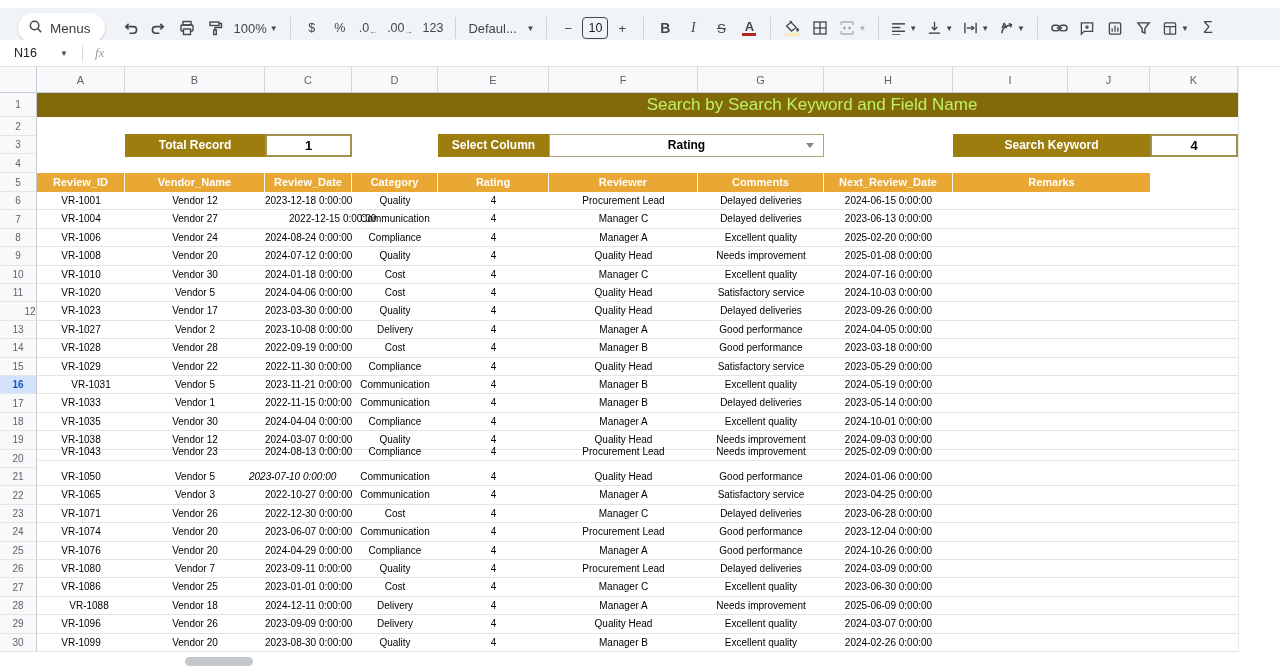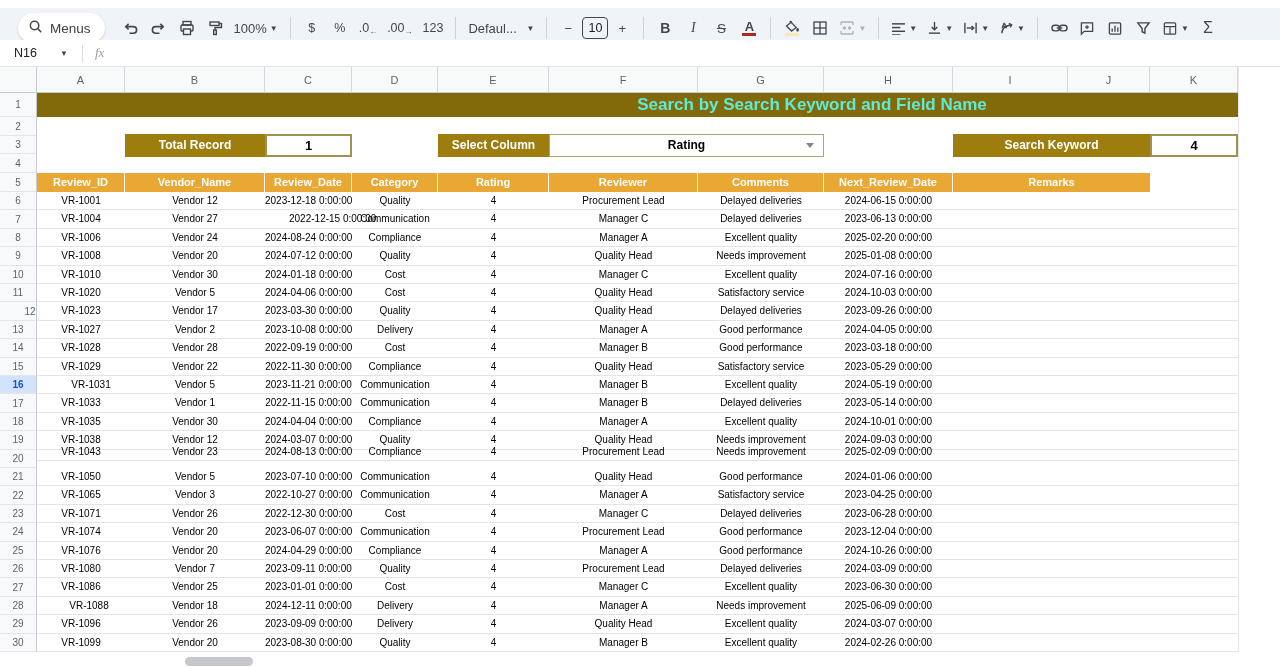--- a/index.html
+++ b/index.html
@@ -48,21 +48,21 @@
              font-size:11px; color:#5F6368; }
   .rowhdr-cell { position:absolute; left:0; width:37px; background:#F8F9FA;
                  border-right:1px solid #C7CBD1; border-bottom:1px solid #E3E5E8;
                  display:flex; align-items:center; justify-content:center; font-size:10px; color:#5F6368; }
   .rowhdr-cell.sel { background:#D3E3FD; color:#0B57D0; font-weight:bold; }
   .grid-right-edge { position:absolute; left:1238px; top:67px; width:1px; height:585px; background:#E6E8EA; }
 
   
   .titlebar { position:absolute; left:37px; top:93px; width:1201px; height:24px; background:var(--title-gold); }
   .titletext { position:absolute; left:312px; top:0; width:926px; height:24px; text-align:center;
-               line-height:24px; color:#5eead4; font-weight:bold; font-size:17px; }
+               line-height:24px; color:#bef264; font-weight:normal; font-size:17px; }
   .glabel { position:absolute; top:134px; height:23px; background:var(--label-gold); color:#fff;
             font-weight:bold; font-size:12px; text-align:center; line-height:23px; }
   .gvalue { position:absolute; top:134px; height:23px; background:#fff; border:2px solid #A09150;
             color:#000; font-weight:bold; font-size:13px; text-align:center; line-height:19px; }
   .dropdown { position:absolute; top:134px; height:23px; background:#fff; border:1px solid #AFA478;
               color:#000; font-weight:bold; font-size:12px; text-align:center; line-height:21px; }
   .dropdown .arrow { position:absolute; right:9px; top:8px; width:0; height:0;
                      border-left:4px solid transparent; border-right:4px solid transparent;
                      border-top:5px solid #80868B; }
   .thdr-cell { position:absolute; top:173px; height:19px; background:var(--hdr-gold); color:#fff;
@@ -489,21 +489,21 @@
       <div class="dcell" style="left: 228px; width: 87px; line-height: 18.4px;">2024-08-13 0:00:00</div>
       <div class="dcell" style="left: 315px; width: 86px; line-height: 18.4px;">Compliance</div>
       <div class="dcell" style="left: 401px; width: 111px; line-height: 18.4px;">4</div>
       <div class="dcell" style="left: 512px; width: 149px; line-height: 18.4px;">Procurement Lead</div>
       <div class="dcell" style="left: 661px; width: 126px; line-height: 18.4px;">Needs improvement</div>
       <div class="dcell" style="left: 787px; width: 129px; line-height: 18.4px;">2025-02-09 0:00:00</div>
     </div>
     <div class="drow" style="top: 468px; height: 18.4px;">
       <div class="dcell" style="left: 0px; width: 88px; line-height: 18.4px;">VR-1050</div>
       <div class="dcell" style="left: 88px; width: 140px; line-height: 18.4px;">Vendor 5</div>
-      <div class="dcell" style="left: 228px; width: 87px; line-height: 18.4px;">2023-07-10 0:00:00</div>
+      <div class="dcell" style="left: 212px; width: 87px; line-height: 18.4px; font-style: italic;">2023-07-10 0:00:00</div>
       <div class="dcell" style="left: 315px; width: 86px; line-height: 18.4px;">Communication</div>
       <div class="dcell" style="left: 401px; width: 111px; line-height: 18.4px;">4</div>
       <div class="dcell" style="left: 512px; width: 149px; line-height: 18.4px;">Quality Head</div>
       <div class="dcell" style="left: 661px; width: 126px; line-height: 18.4px;">Good performance</div>
       <div class="dcell" style="left: 787px; width: 129px; line-height: 18.4px;">2024-01-06 0:00:00</div>
     </div>
     <div class="drow" style="top: 486.4px; height: 18.4px;">
       <div class="dcell" style="left: 0px; width: 88px; line-height: 18.4px;">VR-1065</div>
       <div class="dcell" style="left: 88px; width: 140px; line-height: 18.4px;">Vendor 3</div>
       <div class="dcell" style="left: 228px; width: 87px; line-height: 18.4px;">2022-10-27 0:00:00</div>

